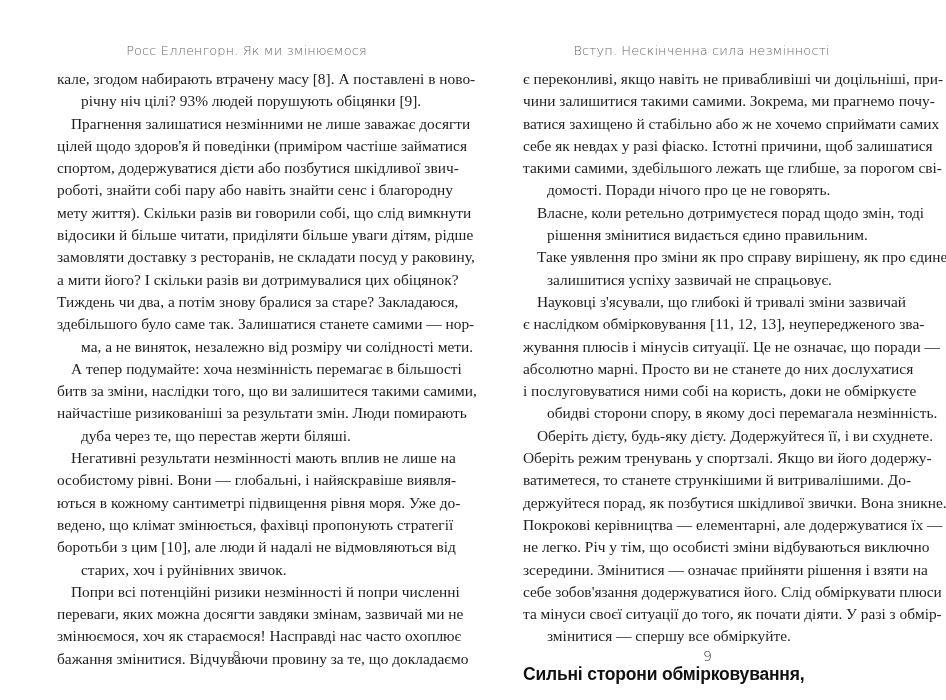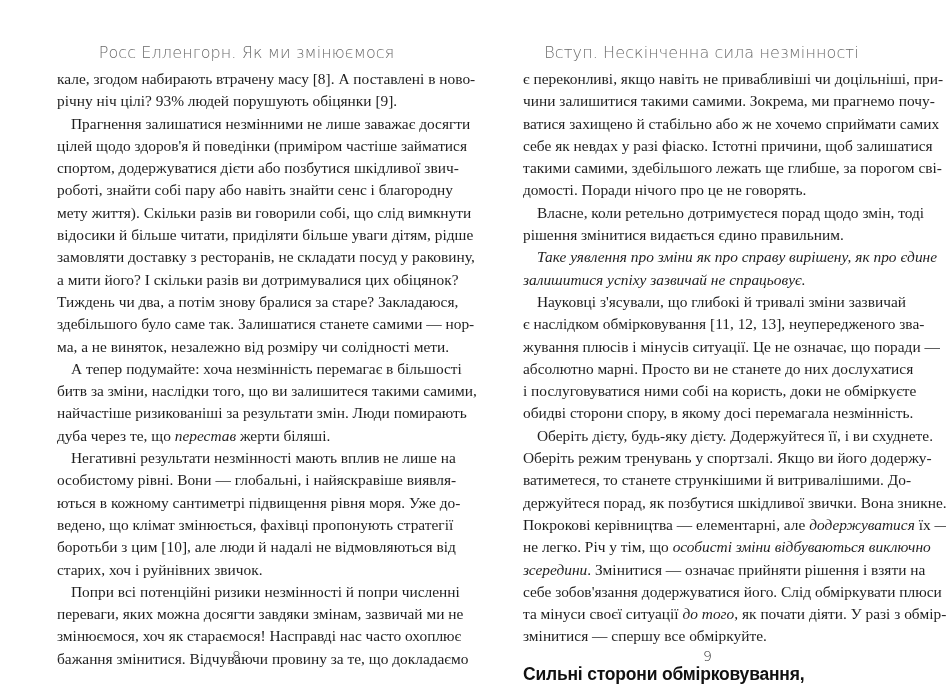--- a/index.html
+++ b/index.html
@@ -9,38 +9,38 @@
     font-family: "Liberation Serif", "DejaVu Serif", serif;
     color: #1e1e1e;
   }
   .page { position: absolute; top: 0; height: 700px; width: 473px; }
   .page.left { left: 0; }
   .page.right { left: 473px; }
   .running-head {
     position: absolute; top: 43px; left: 0; width: 100%;
     text-align: center;
     font-family: "DejaVu Sans", sans-serif;
-    font-size: 16px; font-weight: 300; color: #6a6a6a;
+    font-size: 13px; font-weight: 300; color: #6a6a6a;
     letter-spacing: 0.1px;
   }
   .page.left .running-head { left: 10px; }
   .page.right .running-head { left: -8px; }
   .text-block { position: absolute; top: 68px; }
   .page.left .text-block { left: 57px; width: 366px; }
   .page.right .text-block { left: 50px; width: 368px; }
   .line {
     height: 22.3px; line-height: 22.3px;
     font-size: 15.4px;
     text-align: justify; text-align-last: justify;
     white-space: nowrap; overflow: visible;
     word-spacing: 0px;
   }
-  .line.last { text-align-last: left; }
+  .line.last { text-align-last: left; margin-left: 24px; }
   .line.indent { text-indent: 14px; }
-  .line .it { font-style: italic; }
+  .line .it { }
   .heading {
     font-family: "Liberation Sans", "DejaVu Sans", sans-serif;
     font-weight: bold; font-size: 17.5px; line-height: 20px;
     color: #111; letter-spacing: -0.2px;
   }
   .heading-wrap { margin-top: 16px; margin-bottom: 13px; }
   .folio {
     position: absolute; top: 648px; width: 100%; text-align: center;
     font-family: "DejaVu Sans", sans-serif; font-size: 14px; font-weight: 300;
     color: #333;

